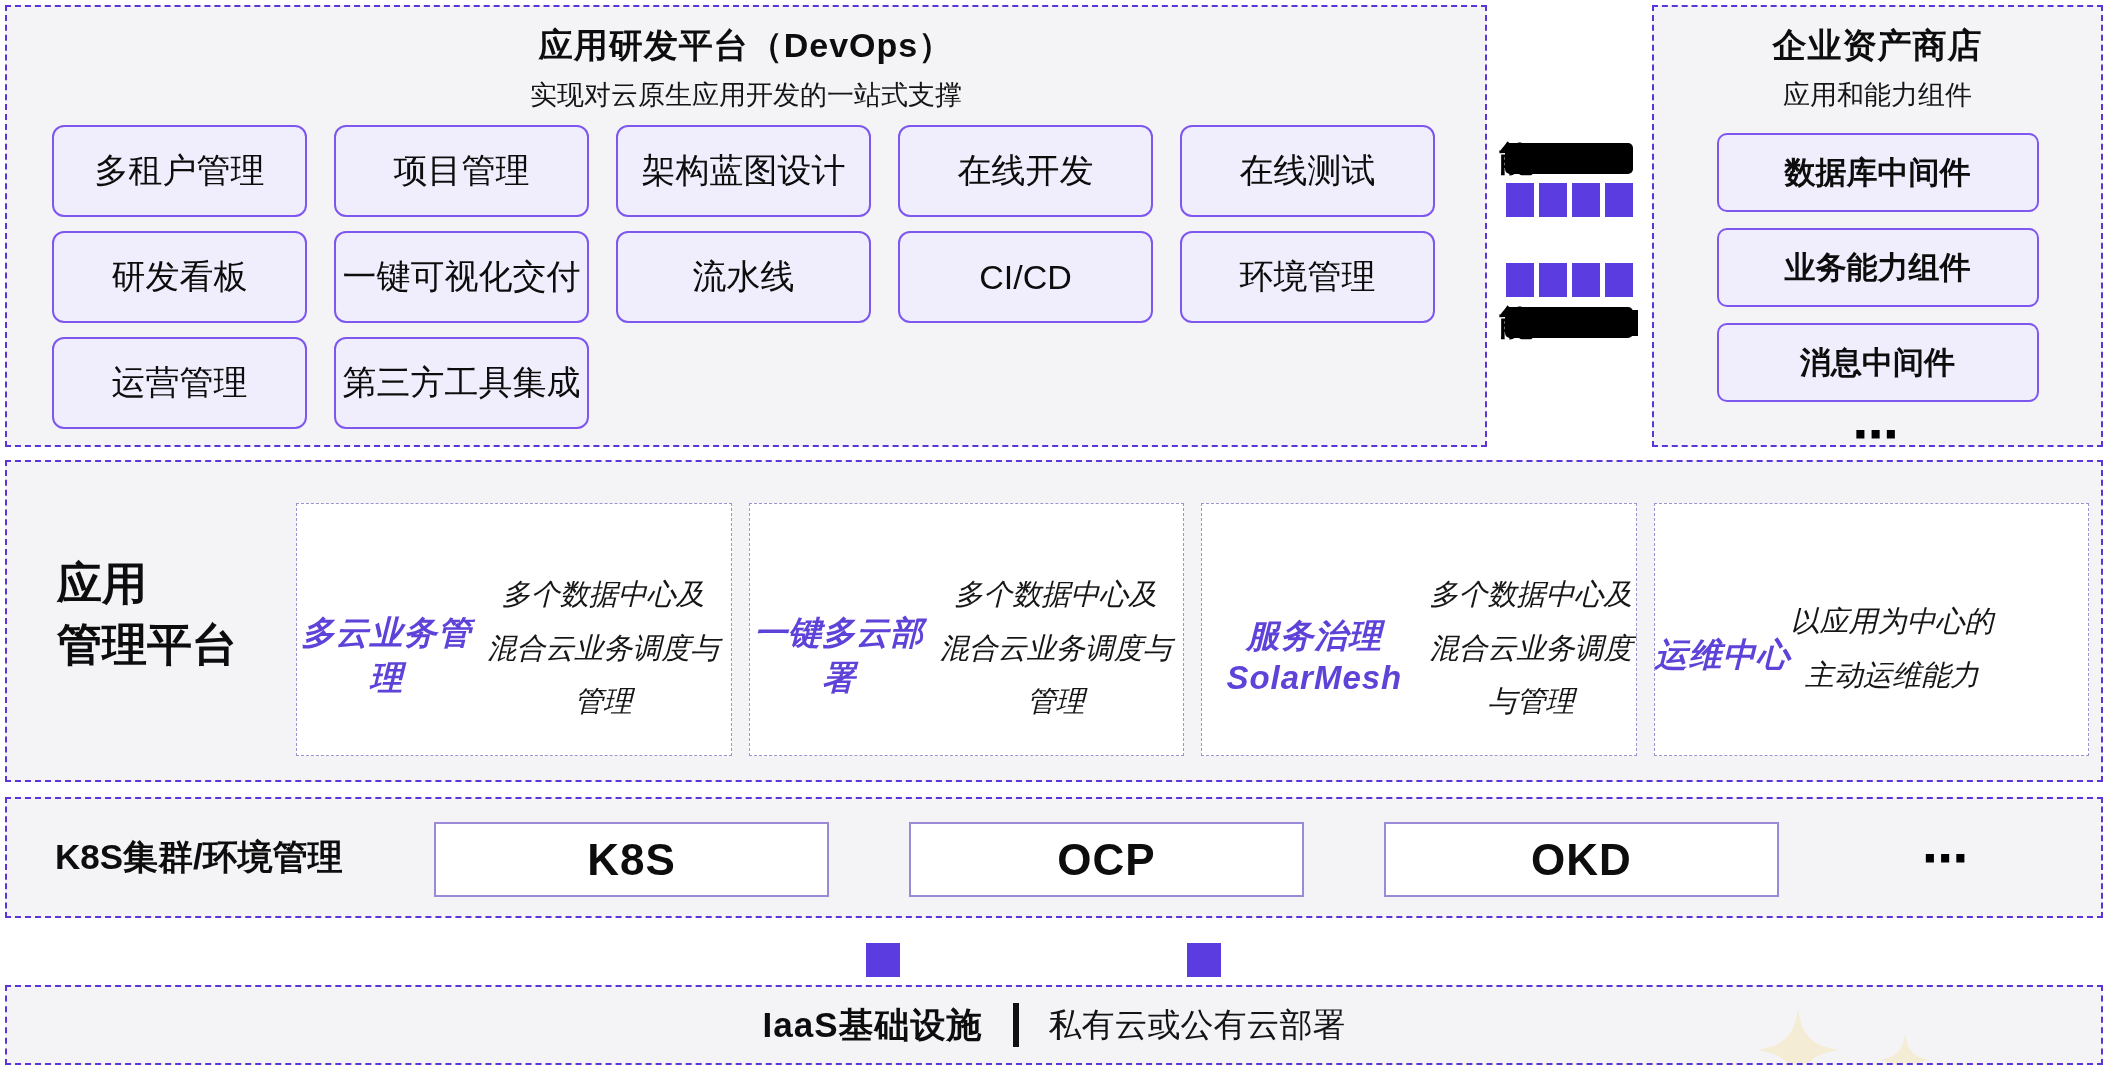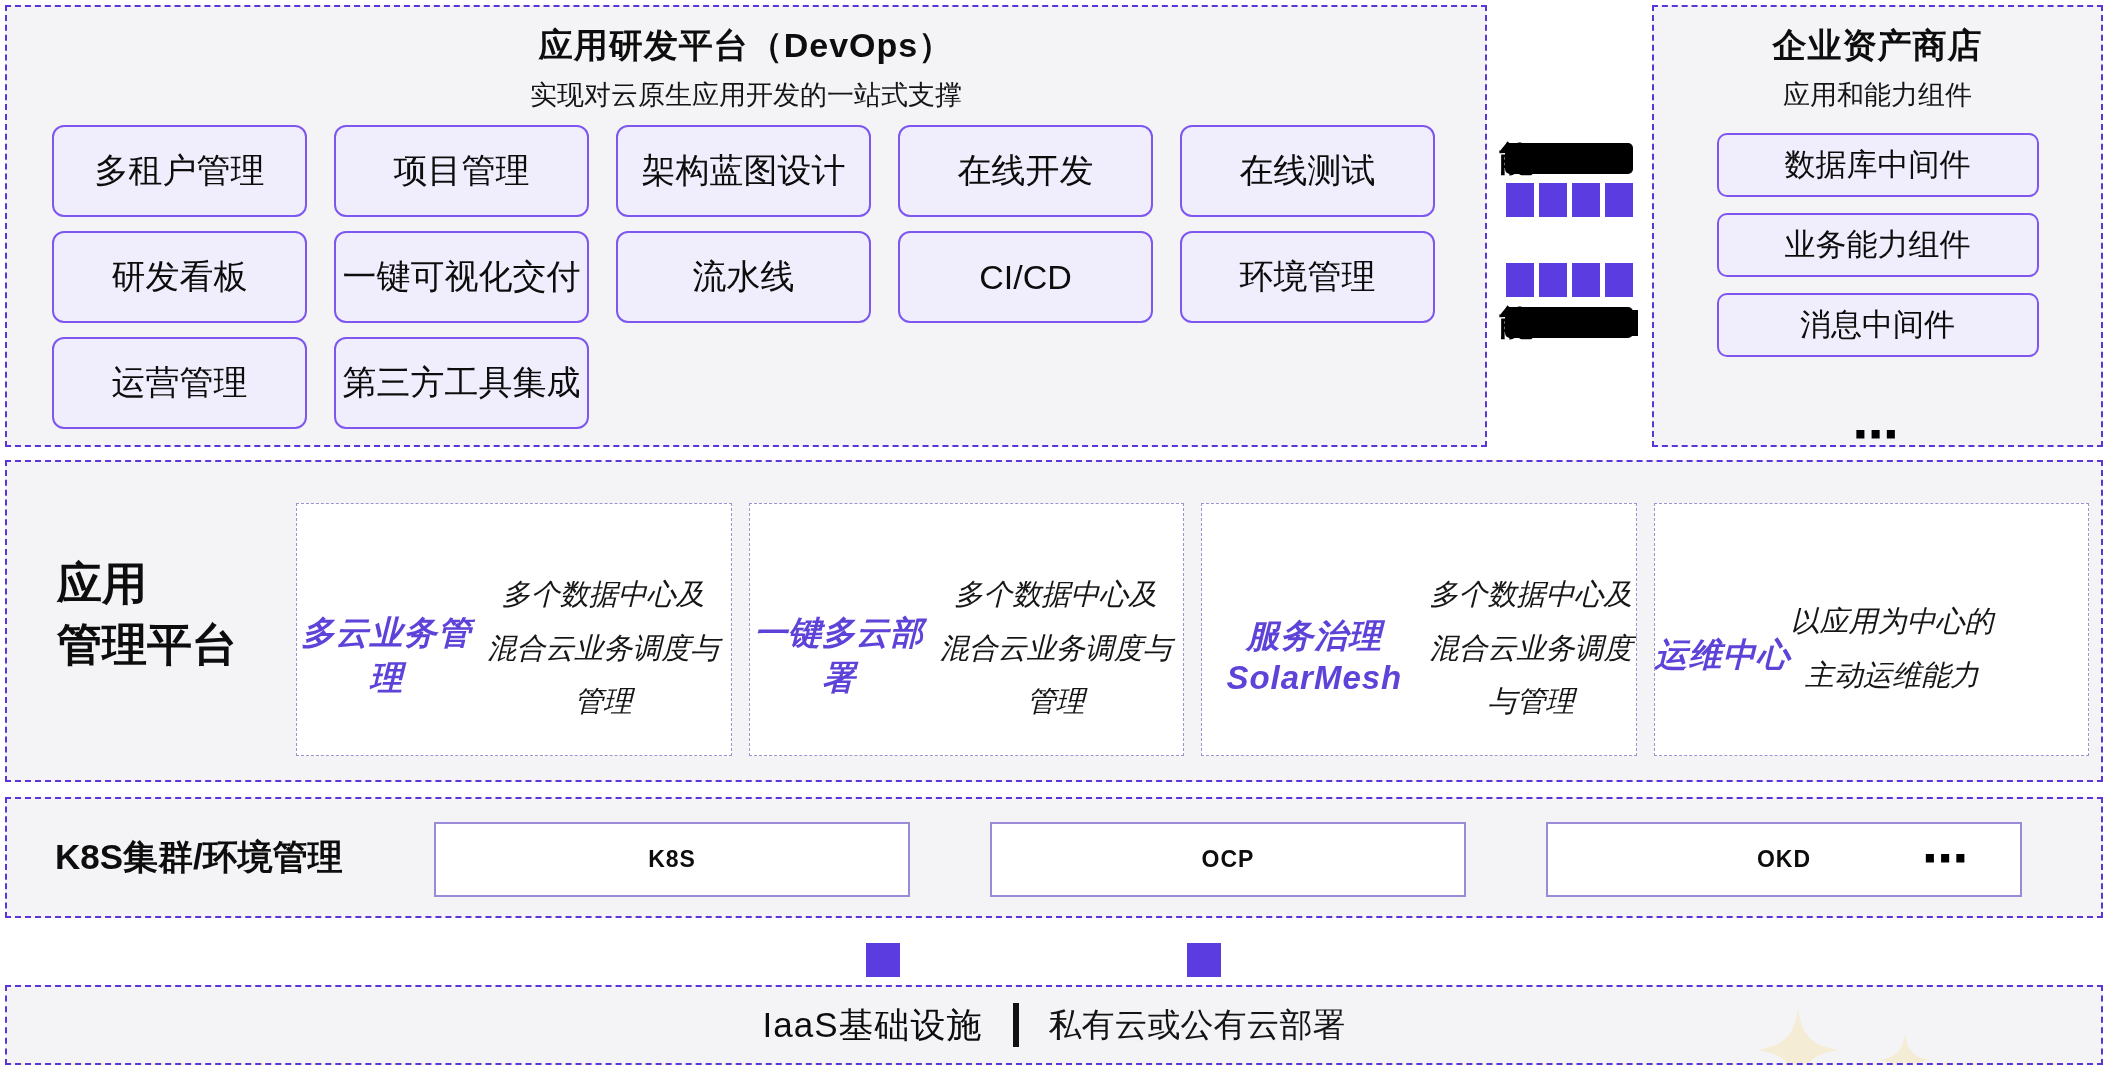--- a/index.html
+++ b/index.html
@@ -56,21 +56,21 @@
   #sq-row-top{top:178px;}
   #sq-row-bottom{top:258px;}
   #bar-top{top:138px;}
   #bar-bottom{top:302px;}
   
   #asset-box{left:1652px;top:5px;width:451px;height:442px;}
   #asset-list{
     position:absolute;left:0;right:0;top:126px;
     display:flex;flex-direction:column;align-items:center;gap:16px;
   }
-  #asset-list .tile{width:322px;height:64px;font-size:31px;border-radius:10px;border-width:2px;}
+  #asset-list .tile{width:322px;height:79px;font-size:31px;border-radius:10px;border-width:2px;font-weight:bold;}
   .ellipsis{
     text-align:center;font-size:46px;font-weight:900;letter-spacing:4px;color:#000;
     line-height:1;
   }
   #asset-more{position:absolute;left:0;right:0;top:404px;}
   
   #mgmt-box{left:5px;top:460px;width:2098px;height:322px;}
   #mgmt-label{
     position:absolute;left:50px;top:92px;font-size:45px;font-weight:700;line-height:1.35;
   }
@@ -92,35 +92,35 @@
   
   #k8s-box{left:5px;top:797px;width:2098px;height:121px;}
   #k8s-label{
     position:absolute;left:48px;top:0;bottom:0;display:flex;align-items:center;
     font-size:35px;font-weight:800;
   }
   #k8s-row{
     position:absolute;left:427px;top:23px;display:flex;gap:80px;align-items:center;
   }
   .k8s-tile{
-    width:476px;height:75px;background:#ffffff;border:2px solid var(--k8s-box-border);
+    width:395px;height:75px;background:#ffffff;border:2px solid var(--k8s-box-border);
     display:flex;align-items:center;justify-content:center;
-    font-size:23px;font-weight:800;letter-spacing:1px;
+    font-size:44px;font-weight:800;letter-spacing:1px;
   }
   #k8s-more{width:110px;}
   
   .connector-square{position:absolute;width:34px;height:34px;background:var(--accent-square);top:943px;}
   #conn-left{left:866px;}
   #conn-right{left:1187px;}
   
   #iaas-box{left:5px;top:985px;width:2098px;height:80px;overflow:hidden;}
   #iaas-content{
     position:absolute;inset:0;display:flex;align-items:center;justify-content:center;
   }
-  #iaas-bold{font-size:35px;font-weight:400;letter-spacing:1px;}
+  #iaas-bold{font-size:35px;font-weight:700;letter-spacing:1px;}
   #iaas-sep{width:6px;height:44px;background:#111;margin:0 30px;}
   #iaas-regular{font-size:33px;font-weight:400;color:#141414;}
   .sparkle{position:absolute;}
   #sparkle-large{left:1750px;top:22px;width:82px;height:82px;}
   #sparkle-small{left:1872px;top:47px;width:52px;height:52px;}
   .sparkle svg{display:block;width:100%;height:100%;}
 </style>
 </head>
 <body>
 

